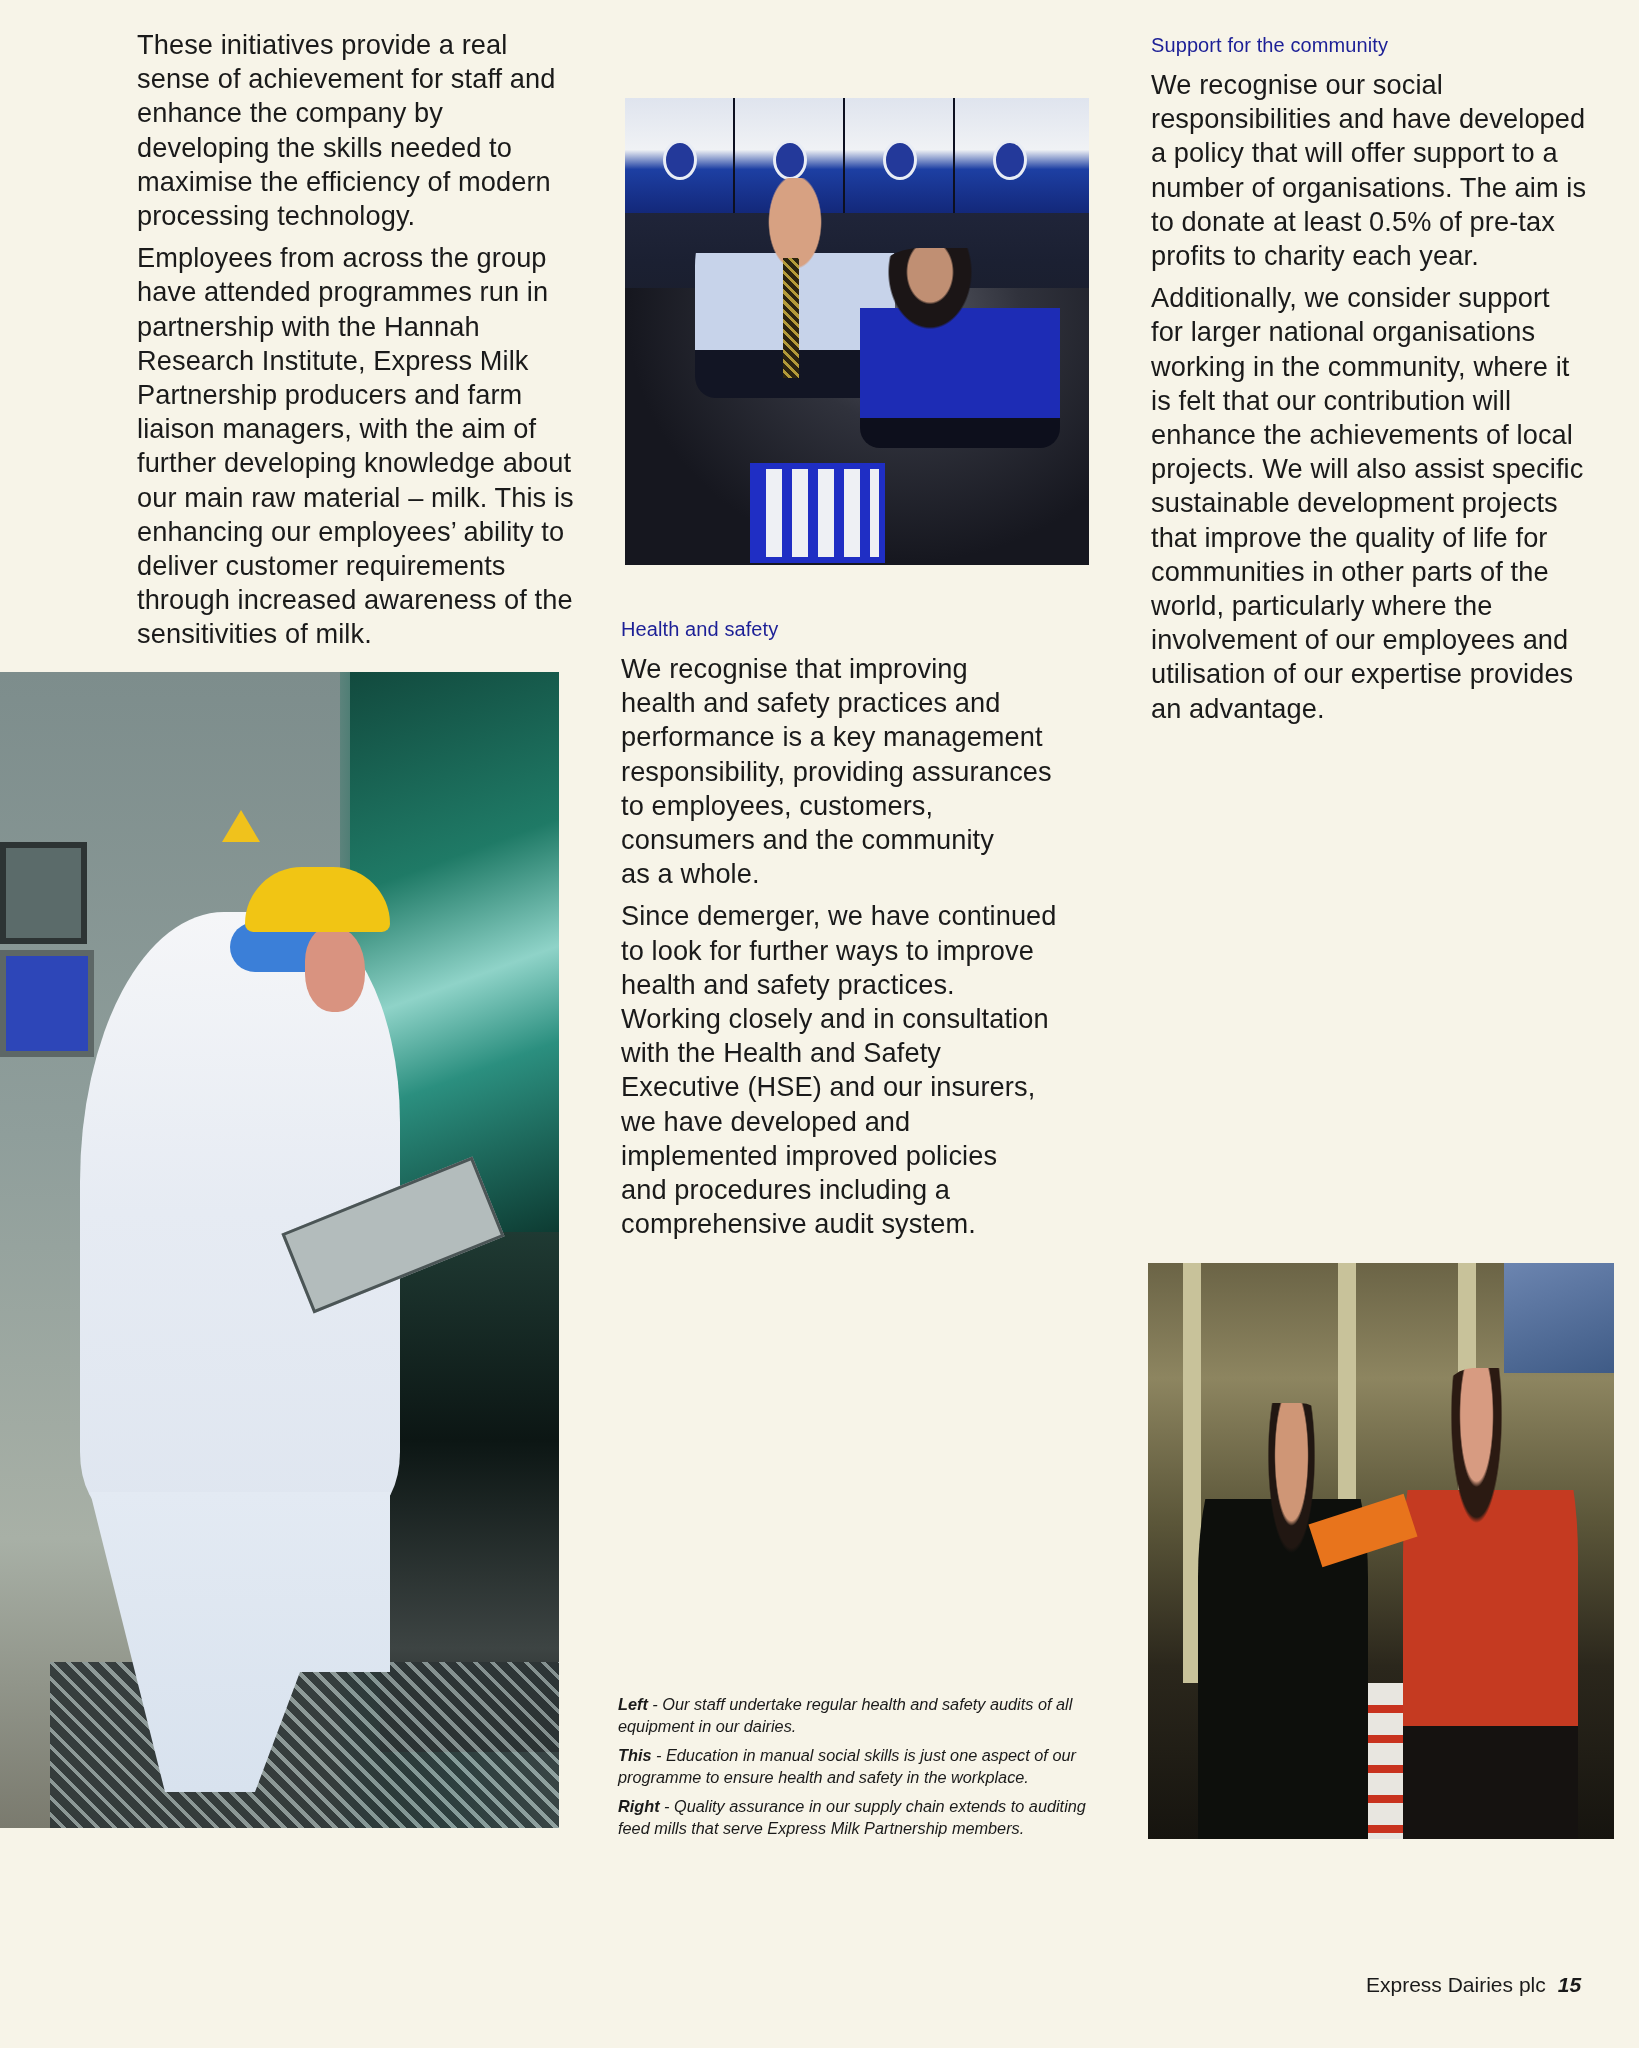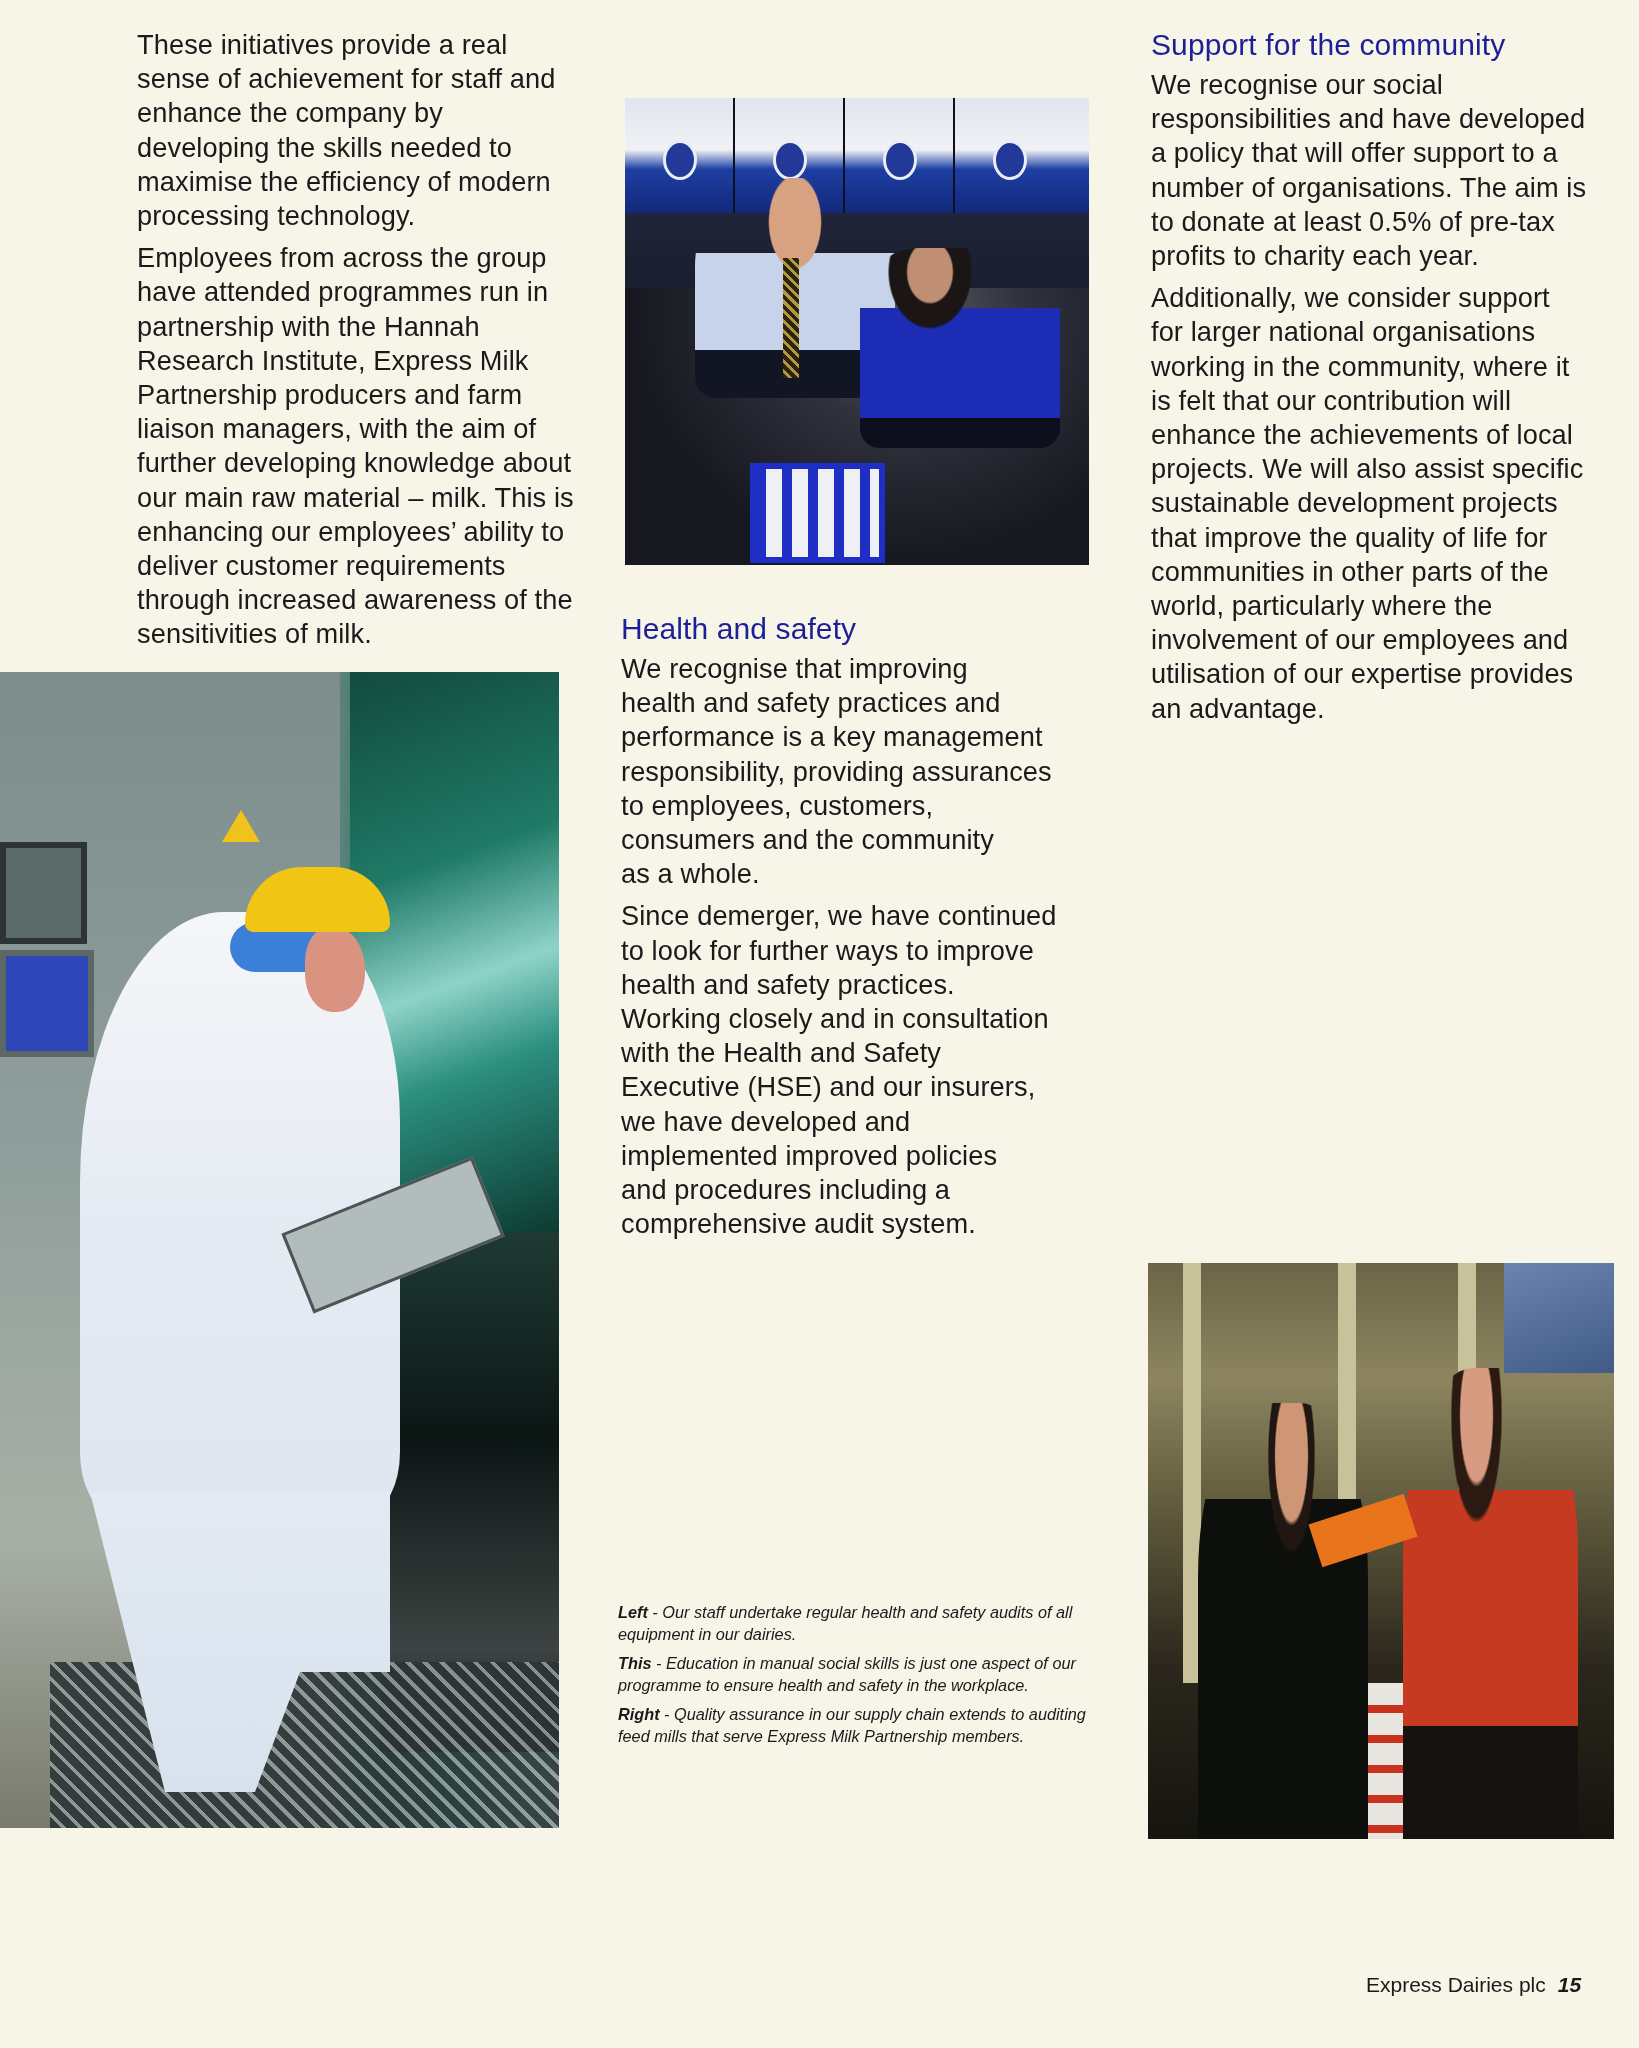--- a/index.html
+++ b/index.html
@@ -20,21 +20,21 @@
       font-size: 27.2px;
       line-height: 34.2px;
       letter-spacing: 0.1px;
     }
     .col p {
       margin: 0 0 8px 0;
       white-space: pre-line;
     }
     .heading {
       color: #1c1f96;
-      font-size: 30px;
+      font-size: 20px;
       line-height: 34px;
       font-weight: normal;
       margin: 0 0 6px 0;
     }
     .photo {
       position: absolute;
       overflow: hidden;
     }
     
     #photo-lifting {
@@ -164,21 +164,21 @@
     #photo-feedmill .book {
       position: absolute; left: 165px; top: 245px; width: 100px; height: 45px;
       background: #e8741c; transform: rotate(-18deg);
     }
     #photo-feedmill .bags {
       position: absolute; left: 190px; top: 420px; width: 100px; height: 156px;
       background: repeating-linear-gradient(180deg, #e8e6e0 0 22px, #c8321e 22px 30px);
     }
     
     .captions {
-      position: absolute; left: 618px; top: 1602px; width: 470px;
+      position: absolute; left: 618px; top: 1694px; width: 470px;
       font-size: 16.3px; line-height: 21.5px; font-style: italic; color: #1a1a1a;
     }
     .captions p { margin: 0 0 8px 0; }
     .captions .cap-label { font-weight: bold; }
     .footer {
       position: absolute; left: 1366px; top: 1970px;
       font-size: 21px; line-height: 30px; color: #1a1a1a;
     }
     .footer .page-number {
       font-weight: bold; font-size: 21px; margin-left: 12px; font-style: italic;

